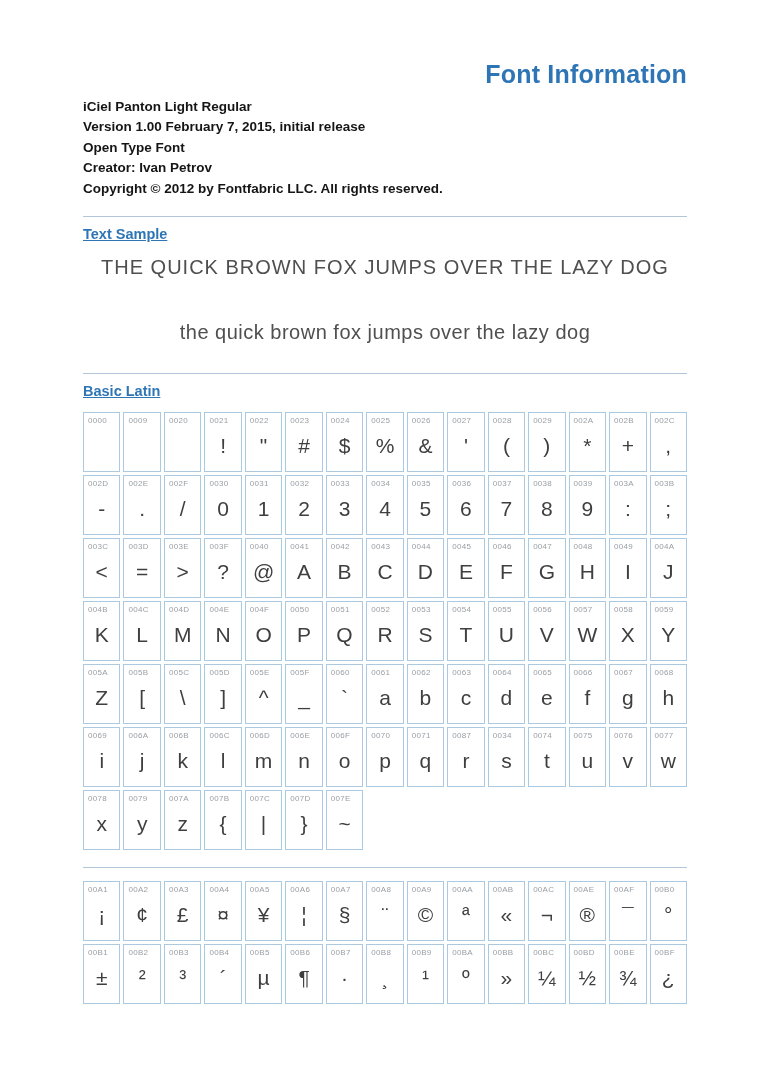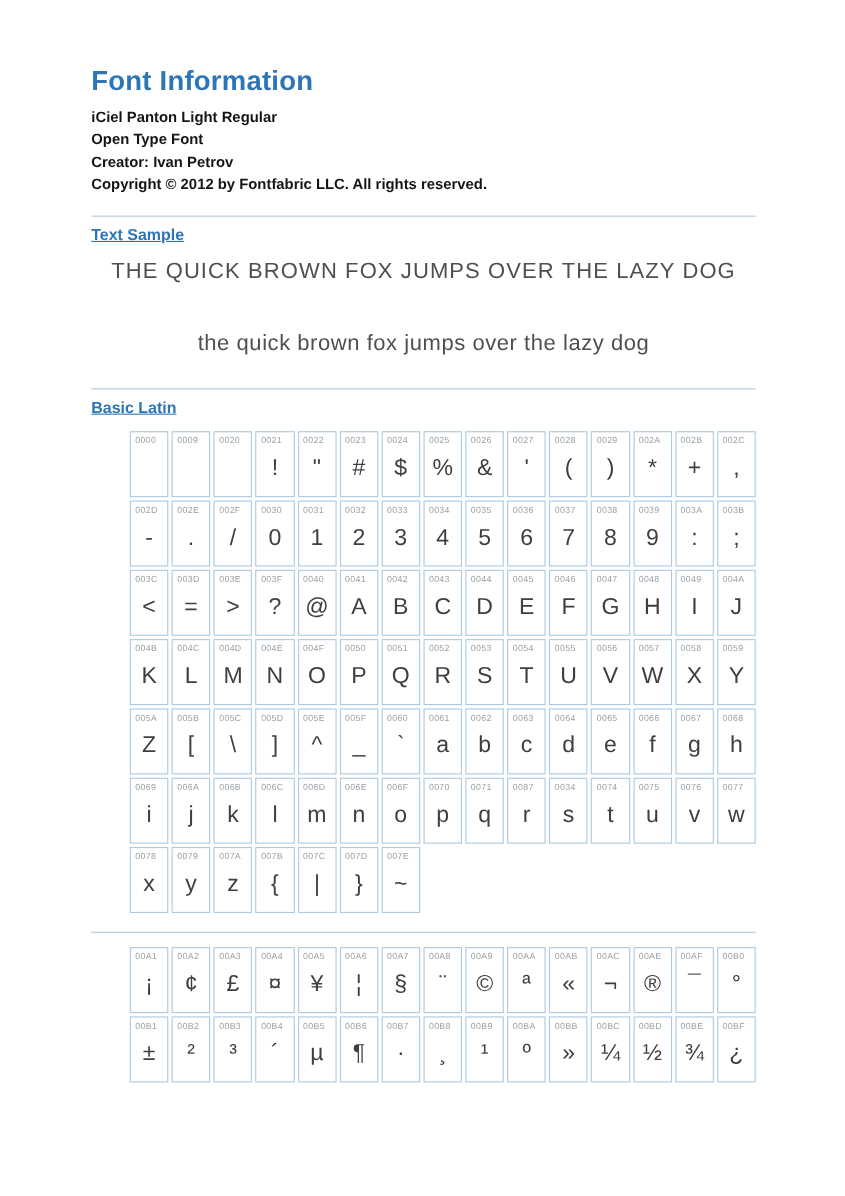--- a/index.html
+++ b/index.html
@@ -7,21 +7,21 @@
     position:relative;
     width:768px; height:1087px;
     background:#ffffff;
     box-sizing:border-box;
     padding:60px 81px 0 83px;
     font-family:"Liberation Sans", sans-serif;
     overflow:hidden;
   }
   .title {
     font-size:25px; font-weight:bold; color:#2E75B6;
-    margin:0 0 8px 0; letter-spacing:0.2px;
+    margin:0 0 8px 0; letter-spacing:0.2px;text-align:right;
   }
   .meta-line {
     font-size:13.5px; font-weight:bold; color:#151515;
     line-height:20.4px;
   }
   .divider {
     border-top:1px solid #b3c6d9; height:0; margin-top:17px;
   }
   .section-heading {
     font-size:14.5px; font-weight:bold; color:#2E75B6;
@@ -36,21 +36,20 @@
   .sample-lower {
     margin-top:42px; text-align:center;
     font-size:20px; font-weight:300; color:#4f4f4f;
     letter-spacing:0.5px;
   }
   .char-grid {
     margin-top:13px;
     display:grid;
     grid-template-columns:repeat(15, 1fr);
     gap:3px;
-    margin-left:35px;
   }
   .cell {
     border:1px solid #abc9e1;
     background:#ffffff;
     height:60px;
     box-sizing:border-box;
     display:flex; flex-direction:column;
   }
   .code {
     display:block;
@@ -69,20 +68,21 @@
 </style>
 </head>
 <body>
 
 <div class="page">
 
   <h1 class="title">Font Information</h1>
 
   <div>
     <div class="meta-line">iCiel Panton Light Regular</div>
+    <div class="meta-line">Version 1.00 February 7, 2015, initial release</div>
     <div class="meta-line">Open Type Font</div>
     <div class="meta-line">Creator: Ivan Petrov</div>
     <div class="meta-line">Copyright © 2012 by Fontfabric LLC. All rights reserved.</div>
   </div>
 
   <div class="divider"></div>
 
   <h2 class="section-heading">Text Sample</h2>
   <div class="sample-upper">THE QUICK BROWN FOX JUMPS OVER THE LAZY DOG</div>
   <div class="sample-lower">the quick brown fox jumps over the lazy dog</div>

